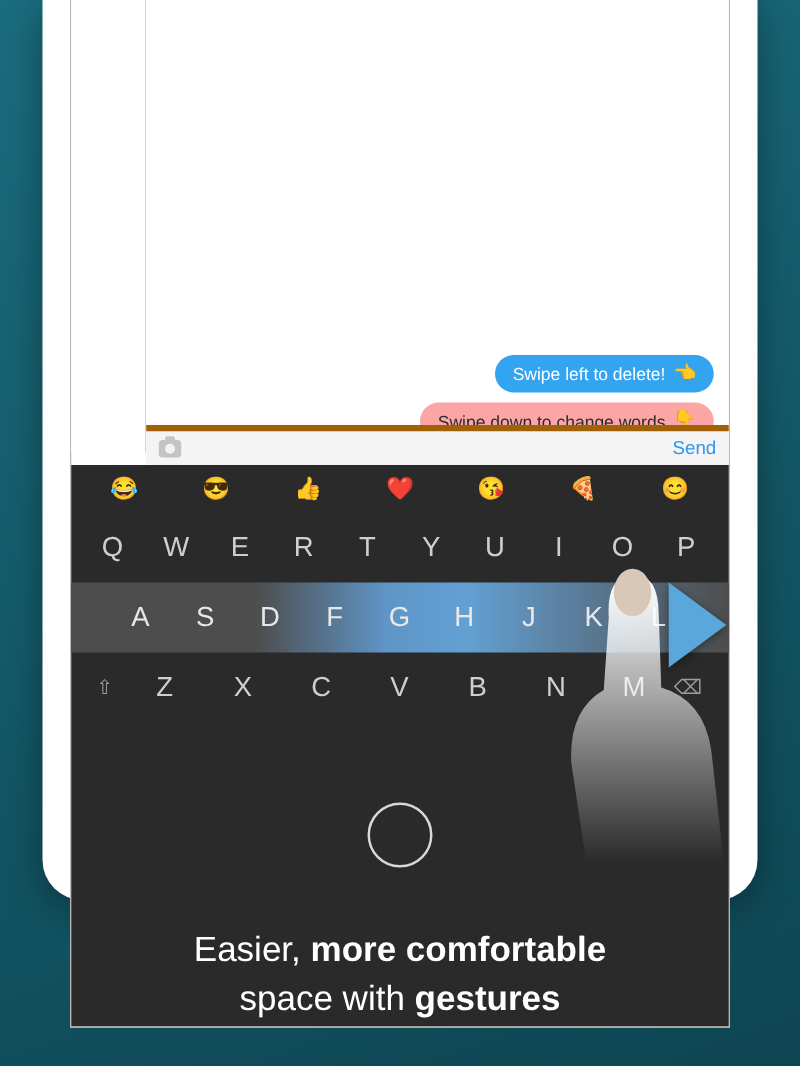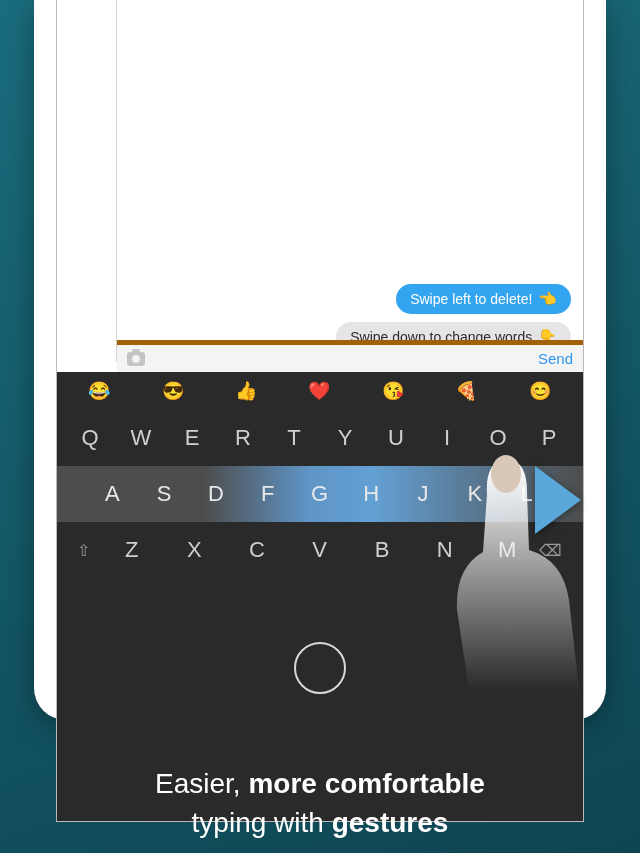--- a/index.html
+++ b/index.html
@@ -24,21 +24,21 @@
   background:#fff; padding:10px 12px;
   display:flex; flex-direction:column; justify-content:flex-end; gap:8px;
 }
 .bubble {
   align-self:flex-end; max-width:360px;
   padding:7px 14px; border-radius:18px;
   font-size:14px; line-height:1.15;
   display:flex; align-items:center; gap:6px;
 }
 .bubble.blue { background:#33a4f0; color:#fff; }
-.bubble.gray { background:#e5e5e5; color:#2b2b2b; }
+.bubble.gray { background:#fca5a5; color:#2b2b2b; }
 .emj { font-size:15px; line-height:1; }
 
 .compose {
   position:absolute; left:60px; right:0; top:340px; height:32px;
   background:#f4f4f4; border-top:5px solid #a16207;
   display:flex; align-items:center; justify-content:space-between;
   padding:0 10px;
 }
 .camera-ico { width:18px; height:14px; background:#c4c4c4; border-radius:3px; position:relative; }
 .camera-ico::before { content:""; position:absolute; left:5px; top:-3px; width:8px; height:4px; background:#c4c4c4; border-radius:2px 2px 0 0; }
@@ -80,21 +80,21 @@
   position:absolute; top:450px; left:392px; z-index:50;
 }
 .finger svg { display:block; }
 
 .home-btn {
   position:absolute; left:50%; bottom:26px; transform:translateX(-50%);
   width:52px; height:52px; border:2px solid #d8d8d8; border-radius:50%;
 }
 
 .caption {
-  position:absolute; left:0; right:0; top:764px;
+  position:absolute; left:0; right:0; top:740px;
   text-align:center; color:#fff; font-size:28px; line-height:1.4; font-weight:300;
 }
 .caption .b { font-weight:700; }
 </style>
 </head>
 <body>
 
 <div class="device">
   <div class="screen">
     <div class="sidebar"></div>
@@ -179,14 +179,14 @@
         <ellipse cx="57" cy="24" rx="15" ry="19" fill="#d9c7b8"></ellipse>
       </svg>
     </div>
   </div>
 
   <div class="home-btn"></div>
 </div>
 
 <div class="caption">
   <span>Easier, </span><span class="b">more comfortable</span><br>
-  <span>typing with </span><span class="b">gestures</span>
+  <span>space with </span><span class="b">gestures</span>
 </div>
 
 </body></html>

